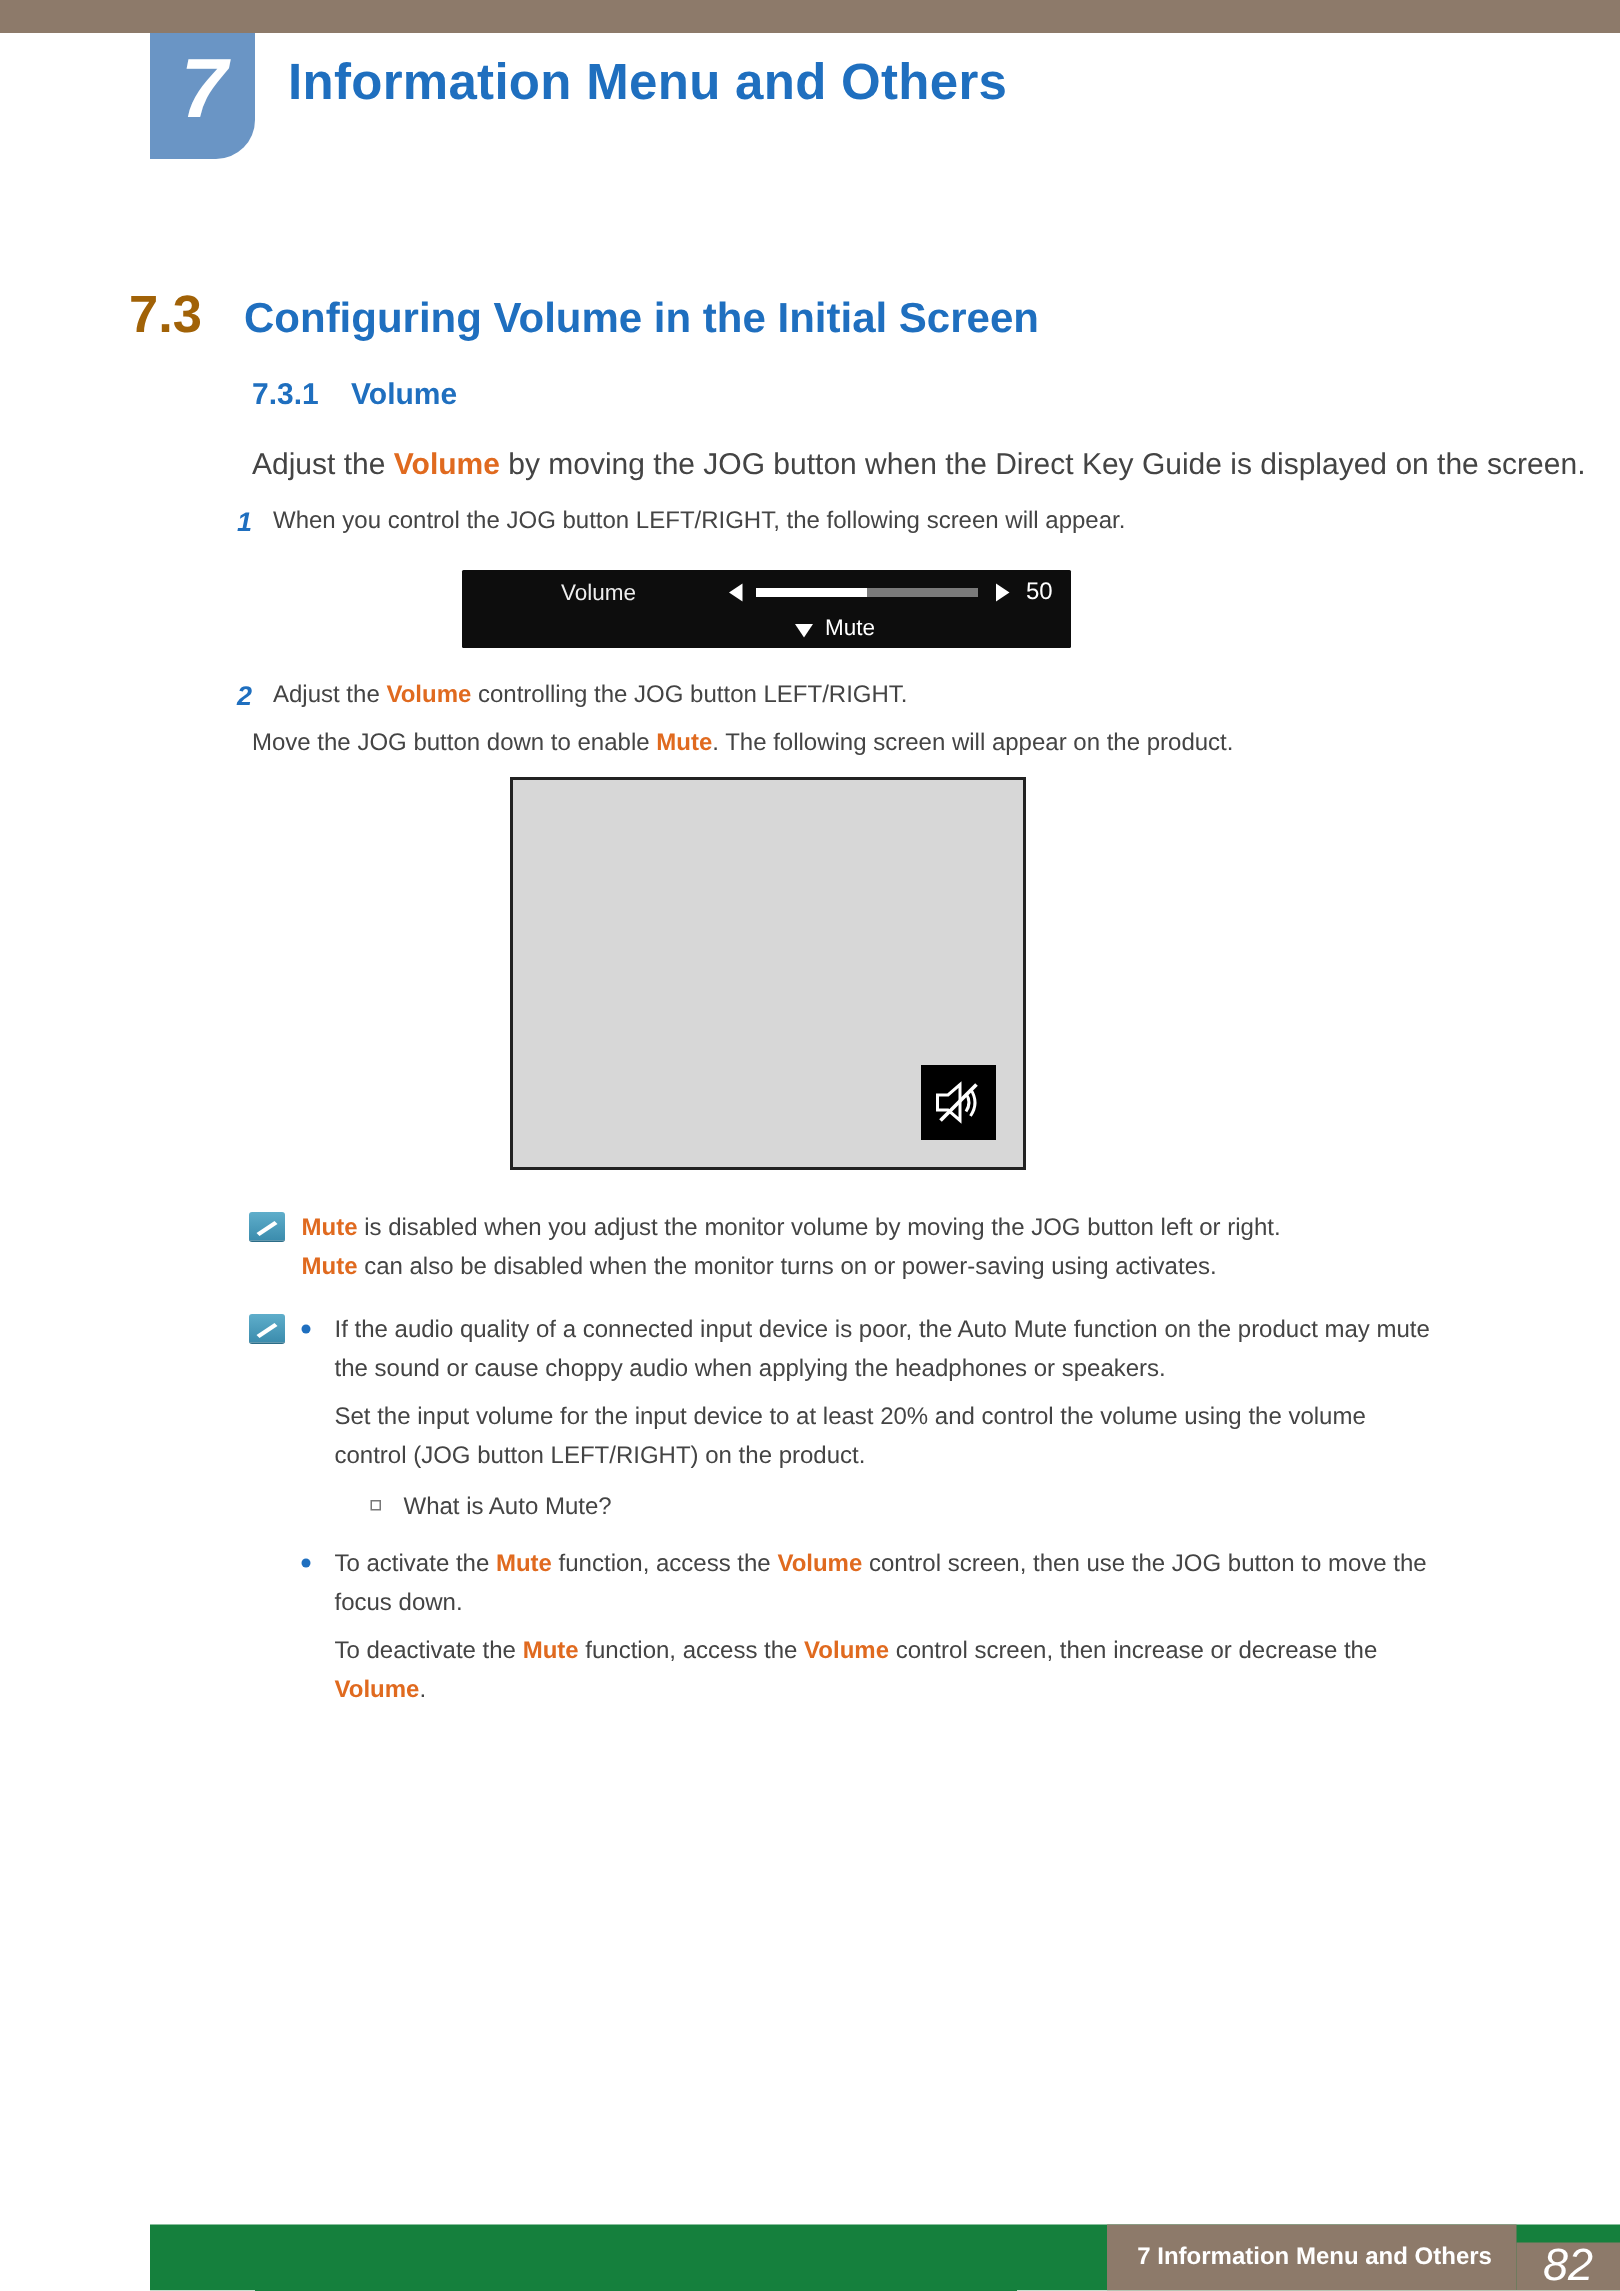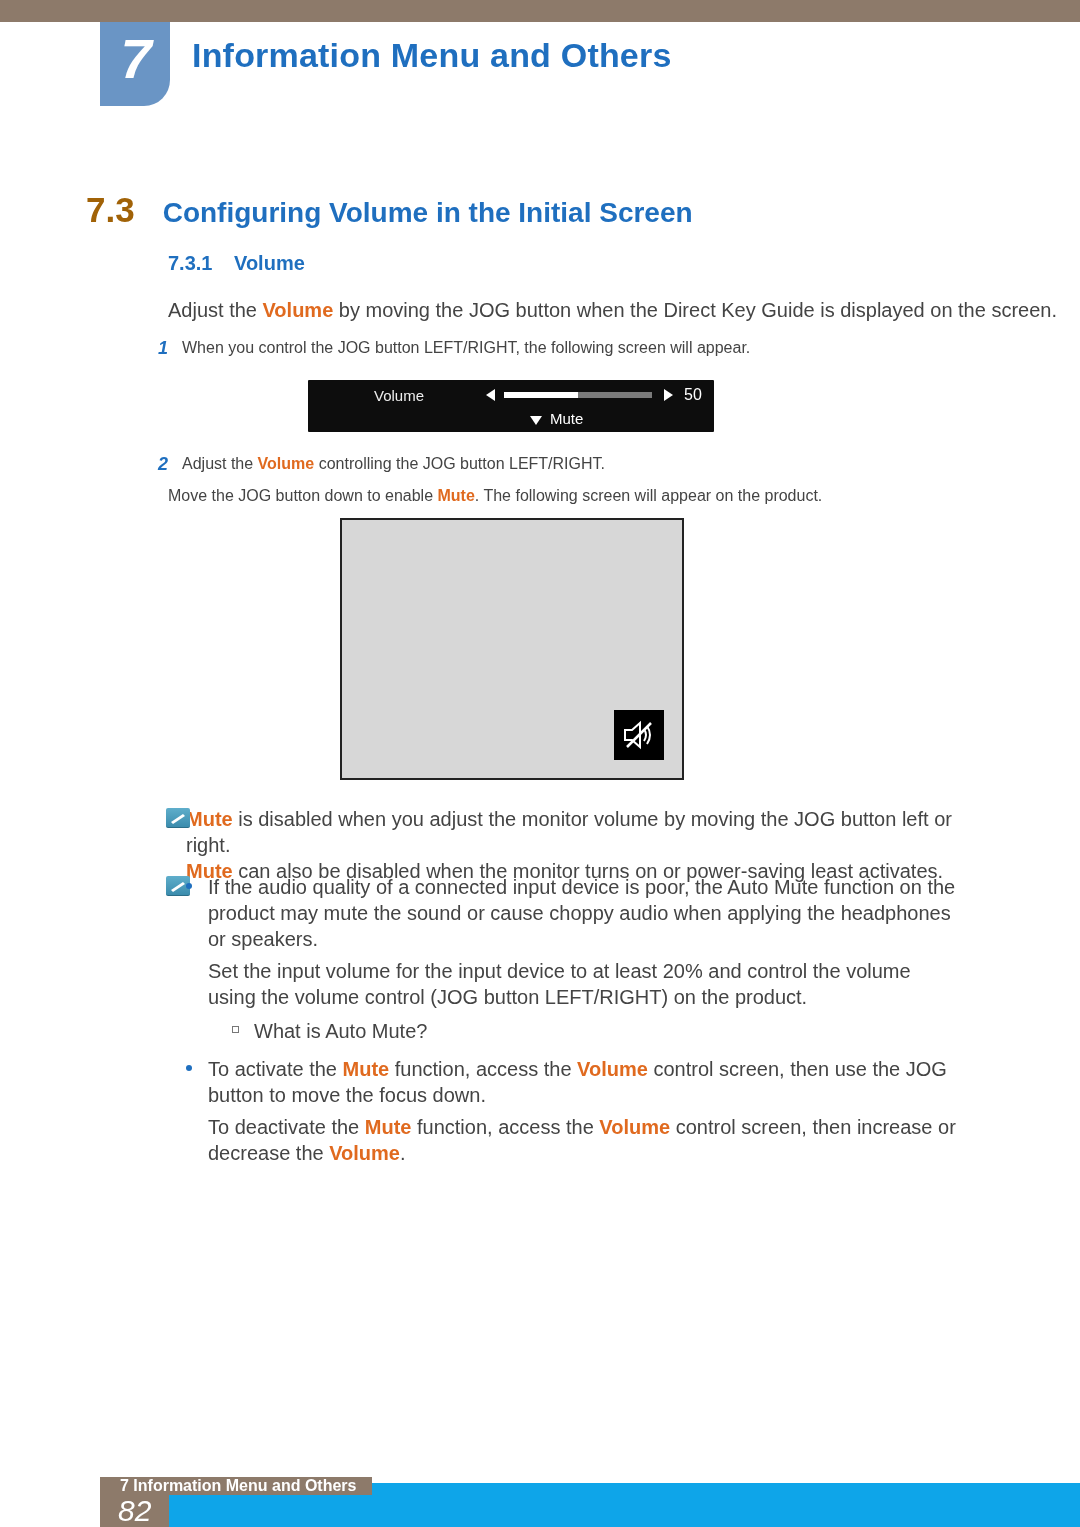--- a/index.html
+++ b/index.html
@@ -222,22 +222,22 @@
     left: 0;
     top: 2px;
     width: 24px;
     height: 20px;
     background: linear-gradient(#5faecb, #3b8cad);
     border-radius: 2px;
     border-bottom: 1px solid #2b6d88;
   }
   .note-icon svg { position:absolute; left:3px; top:3px; }
   .note-body {
-    margin-left: 20px;
-    font-size: 20px;
+    margin-left: 35px;
+    font-size: 16px;
     line-height: 26px;
     color: #444;
   }
   .bullet-list {
     list-style: none;
     padding: 0;
   }
   .bullet-list > li {
     position: relative;
     padding-left: 22px;
@@ -271,25 +271,24 @@
     border: 1px solid #777;
   }
 
   
   .footer-bar {
     position: absolute;
     bottom: 0;
     left: 100px;
     right: 0;
     height: 44px;
-    background: #0ea5e9;
+    background: #15803d;
     display: flex;
     justify-content: flex-end;
-    align-items: flex-start;
-    flex-direction: column;
+    align-items: flex-end;
   }
   .footer-label {
     background: #8d7a6a;
     color: #fff;
     font-weight: bold;
     font-size: 16px;
     height: 44px;
     display: flex;
     align-items: center;
     padding: 0 16px 0 20px;
@@ -370,21 +369,21 @@
 </div>
 
 <div class="note note1">
   <div class="note-icon">
     <svg width="18" height="14" viewBox="0 0 18 14">
         <path d="M2 11 L14 3 L16 5 L4 13 Z" fill="#fff"></path>
       </svg>
   </div>
   <div class="note-body">
     <div><span class="orange">Mute</span><span> is disabled when you adjust the monitor volume by moving the JOG button left or right.</span></div>
-    <div><span class="orange">Mute</span><span> can also be disabled when the monitor turns on or power-saving least activates.</span></div>
+    <div><span class="orange">Mute</span><span> can also be disabled when the monitor turns on or power-saving using activates.</span></div>
   </div>
 </div>
 
 <div class="note note2">
   <div class="note-icon">
     <svg width="18" height="14" viewBox="0 0 18 14">
         <path d="M2 11 L14 3 L16 5 L4 13 Z" fill="#fff"></path>
       </svg>
   </div>
   <div class="note-body">

